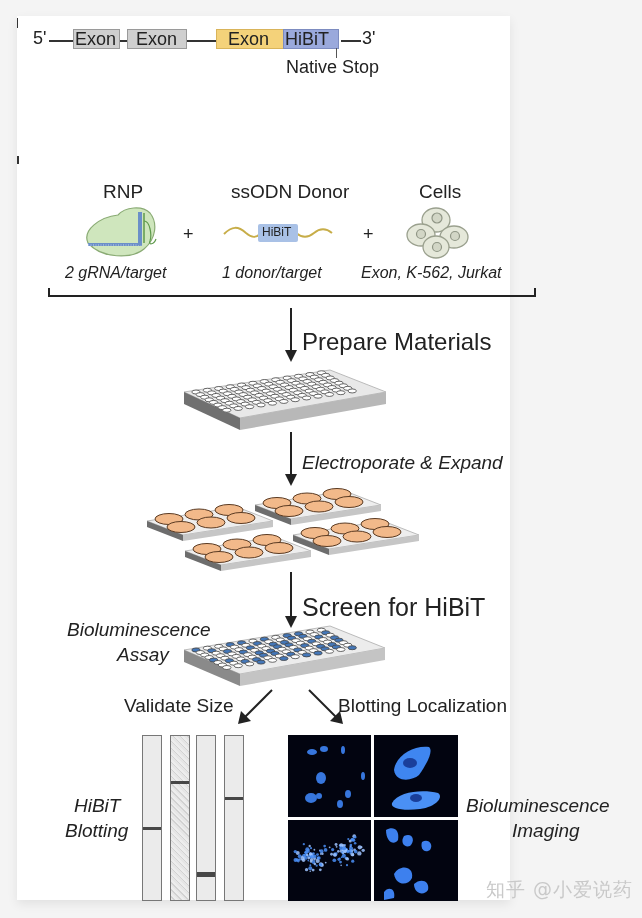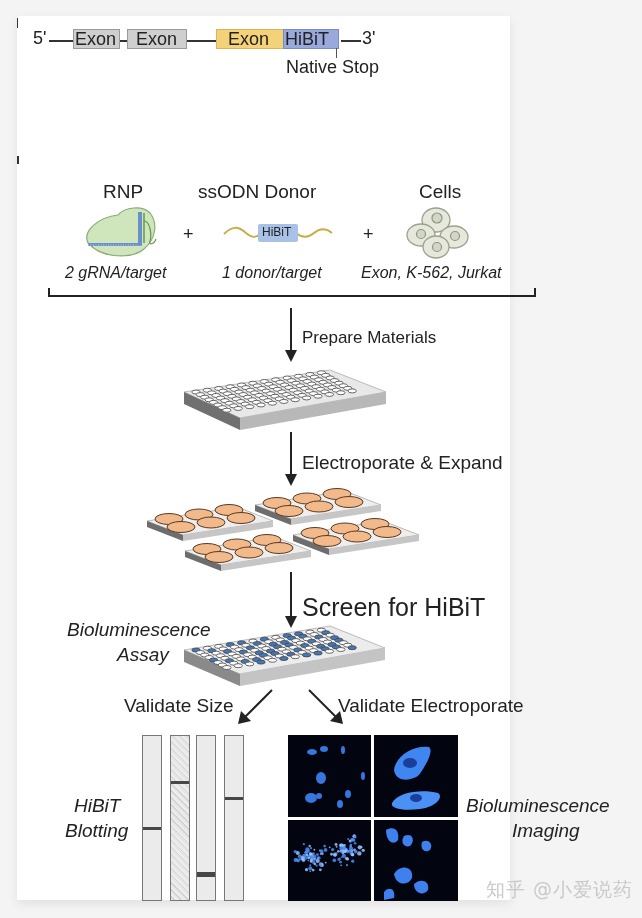--- a/index.html
+++ b/index.html
@@ -43,21 +43,21 @@
   <div class="abs" style="left:283px;top:29px;width:56px;height:20px;background:#9aa9dc;border:1px solid #7d8cc0;box-sizing:border-box;"></div>
   <span class="txt" style="left:285px;top:29px;font-size:18px;">HiBiT</span>
   <div class="abs" style="left:336px;top:48px;width:1px;height:10px;background:#555;"></div>
   <div class="abs" style="left:341px;top:40px;width:20px;height:2px;background:#333;"></div>
   <span class="txt" style="left:362px;top:28px;font-size:18px;">3'</span>
   <span class="txt" style="left:286px;top:57px;font-size:18px;">Native Stop</span>
 </div>
 
 <div>
   <span class="txt" style="left:103px;top:181px;font-size:19px;">RNP</span>
-  <span class="txt" style="left:198px;top:181px;font-size:19px;">ssODN Donor</span>
+  <span class="txt" style="left:231px;top:181px;font-size:19px;">ssODN Donor</span>
   <span class="txt" style="left:419px;top:181px;font-size:19px;">Cells</span>
 
   <svg class="abs" style="left:80px;top:205px;" width="90" height="55" viewBox="0 0 90 55">
     <path d="M8,38 C2,25 20,12 38,10 C45,2 62,0 70,8 C78,18 76,34 64,44 C52,54 22,54 8,38 Z" fill="#cfe6bd" stroke="#8aab74" stroke-width="1.2"></path>
     <rect x="8" y="38" width="54" height="3" fill="#6b8fc8"></rect>
     <line x1="8" y1="40" x2="62" y2="40" stroke="#ffffff" stroke-width="0.6" stroke-dasharray="1,1.5"></line>
     <rect x="58" y="7" width="4" height="33" fill="#6b8fc8"></rect>
     <path d="M64,8 L64,38" stroke="#5f9a4c" stroke-width="1.5" fill="none"></path>
     <path d="M64,16 C70,16 72,30 70,36 C68,40 74,40 76,34" stroke="#5f9a4c" stroke-width="1.2" fill="none"></path>
   </svg>
@@ -92,21 +92,21 @@
 
   <svg class="abs" style="left:48px;top:286px;" width="488" height="14" viewBox="0 0 488 14">
     <path d="M1,2 L1,10 L487,10 L487,2" stroke="#222" stroke-width="2" fill="none"></path>
   </svg>
 </div>
 
 <svg class="abs" style="left:284px;top:308px;" width="14" height="56" viewBox="0 0 14 56">
   <line x1="7" y1="0" x2="7" y2="44" stroke="#222" stroke-width="2"></line>
   <path d="M1,42 L7,54 L13,42 Z" fill="#222"></path>
 </svg>
-<span class="txt" style="left:302px;top:328px;font-size:17px;">Prepare Materials</span>
+<span class="txt" style="left:302px;top:328px;font-size:24px;">Prepare Materials</span>
 
 <svg class="abs" style="left:180px;top:366px;" width="208" height="66" viewBox="0 0 208 66">
   <polygon points="4,26 150,4 206,26 60,52" fill="#e8e8e8" stroke="#bbb" stroke-width="1"></polygon>
   <polygon points="4,26 60,52 60,64 4,38" fill="#707070"></polygon>
   <polygon points="60,52 206,26 206,38 60,64" fill="#b8b8b8"></polygon>
   <g id="plate1wells">
       <ellipse cx="16" cy="26" rx="4.2" ry="2" fill="#ffffff" stroke="#444" stroke-width="0.8"></ellipse>
       <ellipse cx="27.4" cy="24.25" rx="4.2" ry="2" fill="#ffffff" stroke="#444" stroke-width="0.8"></ellipse>
       <ellipse cx="38.8" cy="22.5" rx="4.2" ry="2" fill="#ffffff" stroke="#444" stroke-width="0.8"></ellipse>
       <ellipse cx="50.2" cy="20.75" rx="4.2" ry="2" fill="#ffffff" stroke="#444" stroke-width="0.8"></ellipse>
@@ -202,21 +202,21 @@
       <ellipse cx="149.4" cy="28.45" rx="4.2" ry="2" fill="#ffffff" stroke="#444" stroke-width="0.8"></ellipse>
       <ellipse cx="160.8" cy="26.7" rx="4.2" ry="2" fill="#ffffff" stroke="#444" stroke-width="0.8"></ellipse>
       <ellipse cx="172.20000000000002" cy="24.95" rx="4.2" ry="2" fill="#ffffff" stroke="#444" stroke-width="0.8"></ellipse>
     </g>
 </svg>
 
 <svg class="abs" style="left:284px;top:432px;" width="14" height="56" viewBox="0 0 14 56">
   <line x1="7" y1="0" x2="7" y2="44" stroke="#222" stroke-width="2"></line>
   <path d="M1,42 L7,54 L13,42 Z" fill="#222"></path>
 </svg>
-<span class="txt" style="left:302px;top:452px;font-size:19px;">Electroporate &amp; Expand</span>
+<span class="txt" style="left:302px;top:452px;font-size:19px;font-style:italic;">Electroporate &amp; Expand</span>
 
 <svg class="abs" style="left:145px;top:485px;" width="280" height="92" viewBox="0 0 280 92" id="sixwell">
     <g>
       <polygon points="2,36 92,22 128,36 38,50" fill="#eeeeee" stroke="#bbb"></polygon>
       <polygon points="2,36 38,50 38,56 2,42" fill="#6d6d6d"></polygon>
       <polygon points="38,50 128,36 128,42 38,56" fill="#c6c6c6"></polygon>
       <ellipse cx="24" cy="34" rx="14" ry="5.5" fill="#f2b98a" stroke="#5a3a22" stroke-width="1"></ellipse>
       <ellipse cx="54" cy="29.5" rx="14" ry="5.5" fill="#f2b98a" stroke="#5a3a22" stroke-width="1"></ellipse>
       <ellipse cx="84" cy="25" rx="14" ry="5.5" fill="#f2b98a" stroke="#5a3a22" stroke-width="1"></ellipse>
       <ellipse cx="36" cy="42" rx="14" ry="5.5" fill="#f2b98a" stroke="#5a3a22" stroke-width="1"></ellipse>
@@ -373,21 +373,21 @@
 
 <svg class="abs" style="left:236px;top:688px;" width="40" height="40" viewBox="0 0 40 40">
   <line x1="36" y1="2" x2="8" y2="30" stroke="#222" stroke-width="2"></line>
   <path d="M2,36 L5,23 L15,33 Z" fill="#222"></path>
 </svg>
 <svg class="abs" style="left:305px;top:688px;" width="40" height="40" viewBox="0 0 40 40">
   <line x1="4" y1="2" x2="32" y2="30" stroke="#222" stroke-width="2"></line>
   <path d="M38,36 L25,33 L35,23 Z" fill="#222"></path>
 </svg>
 <span class="txt" style="left:124px;top:695px;font-size:19px;">Validate Size</span>
-<span class="txt" style="left:338px;top:695px;font-size:19px;">Validate Electroporate</span>
+<span class="txt" style="left:338px;top:695px;font-size:19px;">Blotting Localization</span>
 
 <span class="txt it" style="left:74px;top:795px;font-size:19px;">HiBiT</span>
 <span class="txt it" style="left:65px;top:820px;font-size:19px;">Blotting</span>
 <div class="abs" style="left:142px;top:735px;width:108px;height:166px;" id="blotpanel">
     <div style="position: absolute; left: 0px; top: 0px; width: 20px; height: 166px; border: 1.5px solid rgb(119, 119, 119); box-sizing: border-box; background: rgb(235, 235, 235);">
       <div style="position: absolute; left: 0px; right: 0px; top: 91.3px; height: 3px; background: rgb(42, 42, 42); opacity: 0.85;"></div>
     </div>
     <div style="position: absolute; left: 28px; top: 0px; width: 20px; height: 166px; border: 1.5px solid rgb(119, 119, 119); box-sizing: border-box; background: repeating-linear-gradient(45deg, rgb(230, 230, 230) 0px, rgb(230, 230, 230) 2px, rgb(210, 210, 210) 2px, rgb(210, 210, 210) 3px, rgb(237, 237, 237) 3px, rgb(237, 237, 237) 5px);">
       <div style="position: absolute; left: 0px; right: 0px; top: 44.82px; height: 3px; background: rgb(42, 42, 42); opacity: 0.85;"></div>
     </div>

